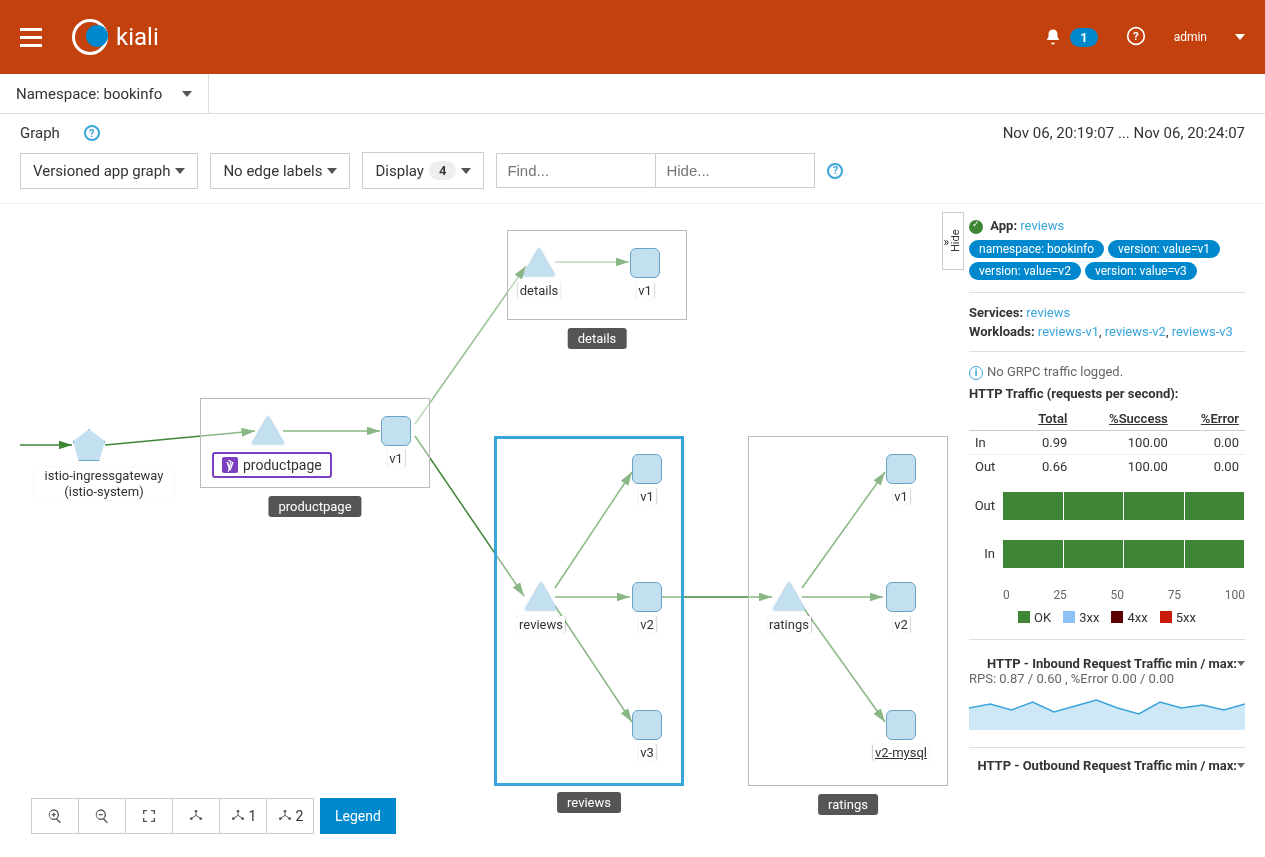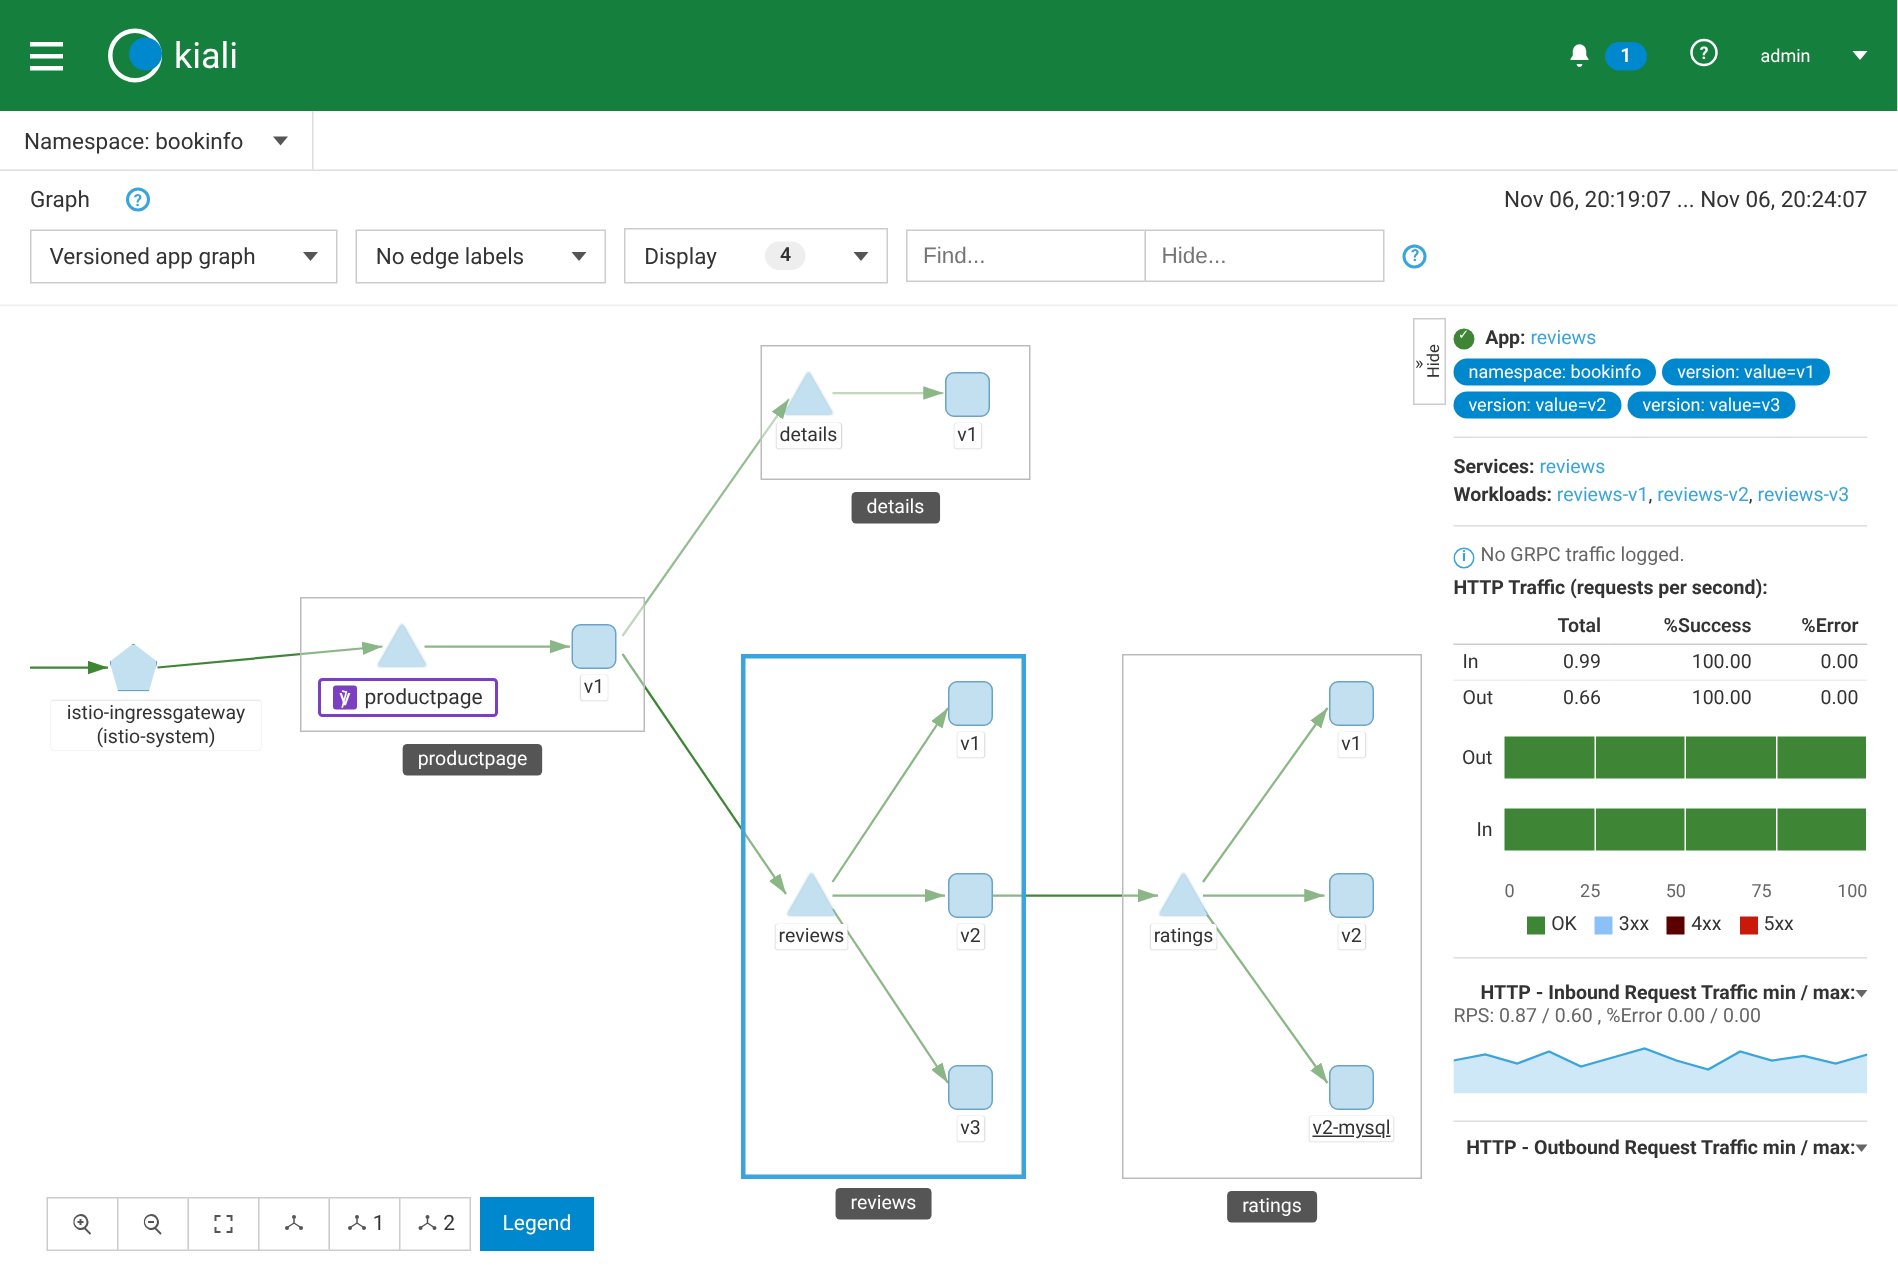--- a/index.html
+++ b/index.html
@@ -1,18 +1,18 @@
 <!DOCTYPE html>
 <html><head>
 <meta charset="utf-8">
 <style>
   * { box-sizing: border-box; margin: 0; padding: 0; }
   body { font-family: -apple-system, BlinkMacSystemFont, "Segoe UI", Roboto, Helvetica, Arial, sans-serif; font-size: 14px; color: #333; width: 1265px; height: 857px; overflow: hidden; position: relative; background: #fff; }
   
-  .header { background: #15803d; height: 74px; display: flex; align-items: center; padding: 0 20px; color: #fff; justify-content: space-between; }
+  .header { background: #c2410c; height: 74px; display: flex; align-items: center; padding: 0 20px; color: #fff; justify-content: space-between; }
   .header-left { display: flex; align-items: center; gap: 30px; }
   .hamburger { display: flex; flex-direction: column; gap: 5px; cursor: pointer; }
   .hamburger span { width: 22px; height: 3px; background: #fff; }
   .logo { display: flex; align-items: center; gap: 8px; font-size: 24px; font-weight: 400; }
   .logo-icon { width: 36px; height: 36px; border: 3px solid #fff; border-radius: 50%; position: relative; }
   .logo-icon::after { content: ''; position: absolute; right: -3px; top: 3px; width: 22px; height: 22px; background: #0088ce; border-radius: 50%; }
   .header-right { display: flex; align-items: center; gap: 28px; }
   .bell-group { display: flex; align-items: center; gap: 8px; }
   .notif-badge { background: #0088ce; color: #fff; padding: 2px 10px; border-radius: 12px; font-size: 13px; font-weight: 600; }
   .user-menu { display: flex; align-items: center; gap: 28px; font-size: 12px; cursor: pointer; }
@@ -21,21 +21,21 @@
   .ns-bar { height: 40px; display: flex; align-items: center; background: #fff; border-bottom: 1px solid #ddd; }
   .ns-dropdown { padding: 0 16px; height: 100%; display: flex; align-items: center; gap: 20px; border-right: 1px solid #ddd; cursor: pointer; font-size: 15px; }
   
   
   .title-bar { padding: 10px 20px; display: flex; justify-content: space-between; align-items: center; font-size: 15px; }
   .title-left { display: flex; align-items: center; gap: 24px; }
   .help-icon { width: 16px; height: 16px; border: 2px solid #39a5dc; border-radius: 50%; color: #39a5dc; font-size: 11px; font-weight: bold; display: flex; align-items: center; justify-content: center; }
   
   
   .toolbar { padding: 0 20px 14px; display: flex; align-items: center; gap: 12px; }
-  .dropdown { border: 1px solid #ccc; background: #fff; padding: 8px 12px; display: flex; align-items: center; gap: 32px; cursor: pointer; font-size: 15px; }
+  .dropdown { border: 1px solid #ccc; background: #fff; padding: 8px 12px; display: flex; align-items: center; gap: 5px; cursor: pointer; font-size: 15px; }
   .count-badge-grey { background: #eee; color: #333; padding: 2px 10px; border-radius: 12px; font-size: 13px; font-weight: 600; }
   .search-input { border: 1px solid #ccc; padding: 8px 10px; width: 160px; font-size: 15px; }
   .right-tools { margin-left: auto; display: flex; align-items: center; gap: 0; }
   .right-tools .dropdown { margin-left: -1px; }
   .refresh-btn { margin-left: 18px; cursor: pointer; }
   .refresh-btn svg { width: 18px; height: 18px; fill: #333; }
   .caret { width: 0; height: 0; border-left: 5px solid transparent; border-right: 5px solid transparent; border-top: 6px solid #555; }
   
   
   .main { position: relative; height: 640px; border-top: 1px solid #eee; }
@@ -69,21 +69,21 @@
   .sp-link { color: #39a5dc; text-decoration: none; }
   .chips { display: flex; flex-wrap: wrap; gap: 4px; margin-bottom: 10px; }
   .chip { background: #0088ce; color: #fff; padding: 2px 10px; border-radius: 12px; font-size: 12px; }
   .sp-hr { border: 0; border-top: 1px solid #ddd; margin: 12px 0; }
   .sp-muted { color: #666; }
   .ok-dot { display: inline-block; width: 14px; height: 14px; background: #3e8635; border-radius: 50%; vertical-align: middle; position: relative; margin-right: 4px; }
   .ok-dot::after { content: '✓'; color: #fff; font-size: 9px; position: absolute; left: 3px; top: -1px; }
   .info-icon { display: inline-block; width: 14px; height: 14px; border: 1.5px solid #39a5dc; border-radius: 50%; color: #39a5dc; font-size: 10px; text-align: center; line-height: 12px; margin-right: 4px; font-weight: bold; }
   .sp-table { width: 100%; border-collapse: collapse; margin: 6px 0 14px; }
   .sp-table th, .sp-table td { text-align: left; padding: 4px 6px; font-size: 13px; }
-  .sp-table th { font-weight: 600; border-bottom: 1px solid #ccc; }
+  .sp-table th { font-weight: 600; border-bottom: 1px solid #ccc; text-decoration: underline; }
   .sp-table th:nth-child(n+2), .sp-table td:nth-child(n+2) { text-align: right; }
   .sp-table tr:nth-child(1) td { border-bottom: 1px solid #eee; }
   
   .bar-chart { margin: 14px 0; }
   .bar-row { display: flex; align-items: center; gap: 8px; margin-bottom: 20px; }
   .bar-label { width: 26px; text-align: right; font-size: 13px; }
   .bar-track { flex: 1; height: 28px; display: flex; }
   .bar-seg { background: #3e8635; margin-right: 1px; flex: 1; }
   .axis { display: flex; justify-content: space-between; padding-left: 34px; font-size: 12px; color: #666; }
   .legend-row { display: flex; gap: 12px; justify-content: center; margin-top: 8px; font-size: 13px; }

